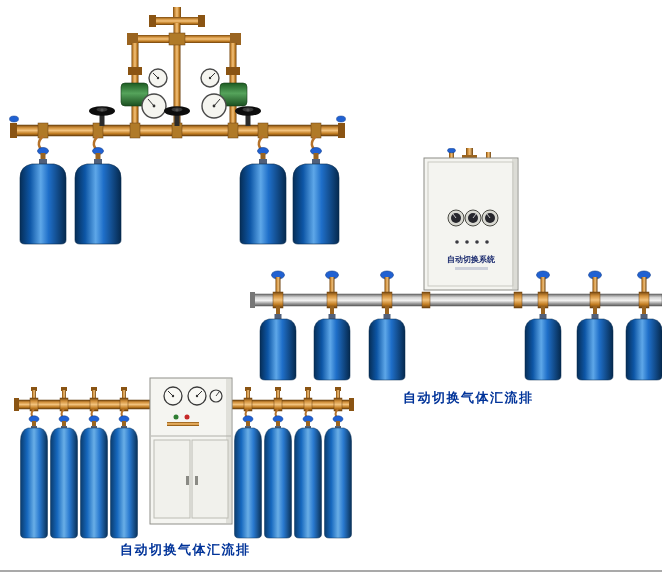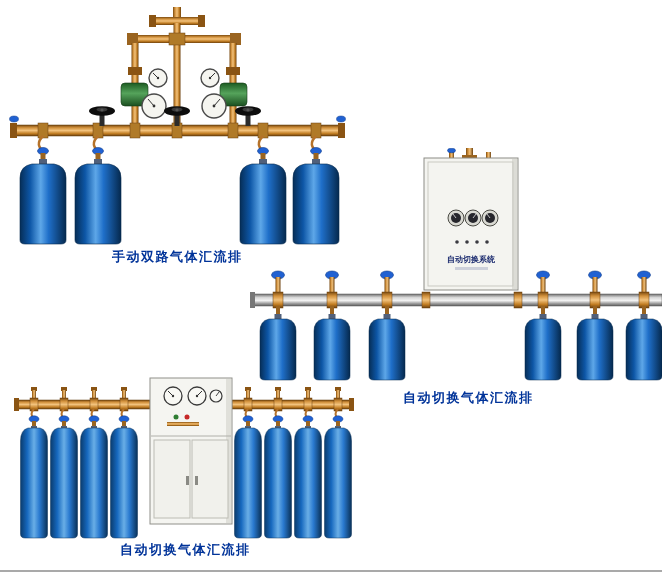--- a/index.html
+++ b/index.html
@@ -129,21 +129,20 @@
     <use href="#s1-wheel" transform="translate(97,106)"></use>
     <use href="#s1-wheel" transform="translate(172,106)"></use>
     <use href="#s1-wheel" transform="translate(243,106)"></use>
 
     <use href="#s1-unit" transform="translate(38,156)"></use>
     <use href="#s1-unit" transform="translate(93,156)"></use>
     <use href="#s1-unit" transform="translate(258,156)"></use>
     <use href="#s1-unit" transform="translate(311,156)"></use>
   </svg>
 
-  <div class="caption" style="left:112px;top:248px">手动双路气体汇流排</div>
 
   <svg class="product-image" style="left:250px;top:148px" width="412" height="238" viewBox="0 0 412 238">
     <defs>
       <linearGradient id="s2-brassV" x1="0" y1="0" x2="0" y2="1">
         <stop offset="0" stop-color="#7a4a10"></stop>
           <stop offset="0.25" stop-color="#d2913c"></stop>
         <stop offset="0.5" stop-color="#f2c27c"></stop>
           <stop offset="0.78" stop-color="#c07c22"></stop>
         <stop offset="1" stop-color="#6e420e"></stop>
       </linearGradient>

